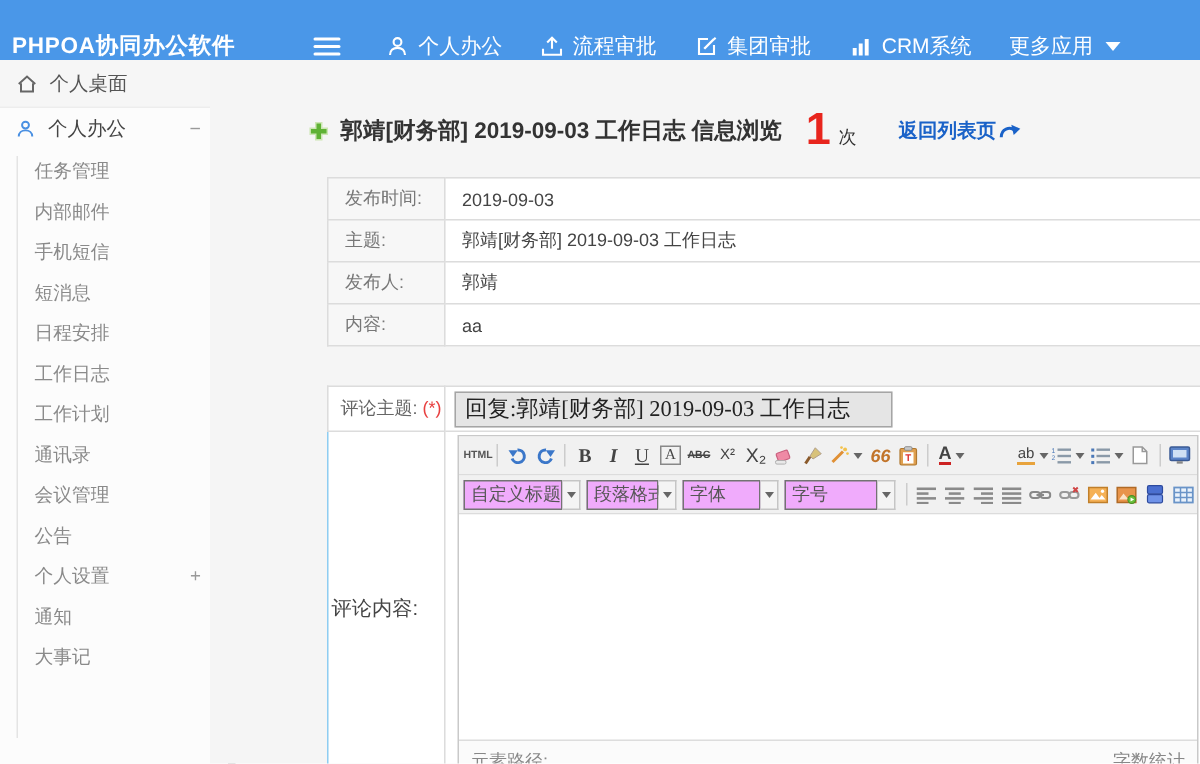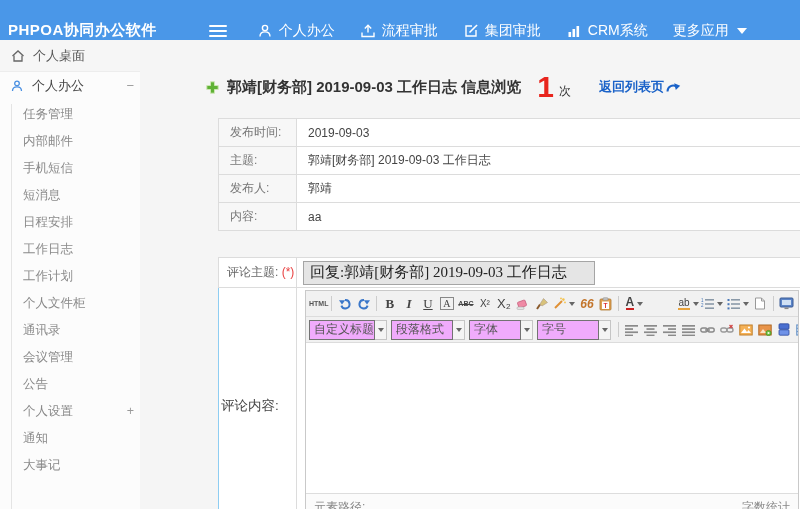--- a/index.html
+++ b/index.html
@@ -161,21 +161,20 @@
     <span class="minus">−</span>
   </div>
   <div class="side-sub">
     <div class="sub-item">任务管理</div>
     <div class="sub-item">内部邮件</div>
     <div class="sub-item">手机短信</div>
     <div class="sub-item">短消息</div>
     <div class="sub-item">日程安排</div>
     <div class="sub-item">工作日志</div>
     <div class="sub-item">工作计划</div>
-    <div class="sub-item">个人文件柜</div>
     <div class="sub-item">通讯录</div>
     <div class="sub-item">会议管理</div>
     <div class="sub-item">公告</div>
     <div class="sub-item">
       <span>个人设置</span>
       <span class="plus">+</span>
     </div>
     <div class="sub-item">通知</div>
     <div class="sub-item">大事记</div>
   </div>
@@ -342,21 +341,21 @@
                     <rect x="5.5" y="10.5" width="4" height="1.6" fill="#888"></rect>
                   </svg>
             </span>
           </div>
 
           <div class="toolbar">
             <span class="ddl" style="width:66px;">自定义标题</span>
                 <span class="ddl-caret">
                   <span class="mini-caret" style="margin:0;"></span>
                 </span>
-            <span class="ddl" style="width:62px;">段落格式</span>
+            <span class="ddl" style="width:48px;">段落格式</span>
                 <span class="ddl-caret">
                   <span class="mini-caret" style="margin:0;"></span>
                 </span>
             <span class="ddl" style="width:52px;">字体</span>
                 <span class="ddl-caret">
                   <span class="mini-caret" style="margin:0;"></span>
                 </span>
             <span class="ddl" style="width:62px;">字号</span>
                 <span class="ddl-caret">
                   <span class="mini-caret" style="margin:0;"></span>

